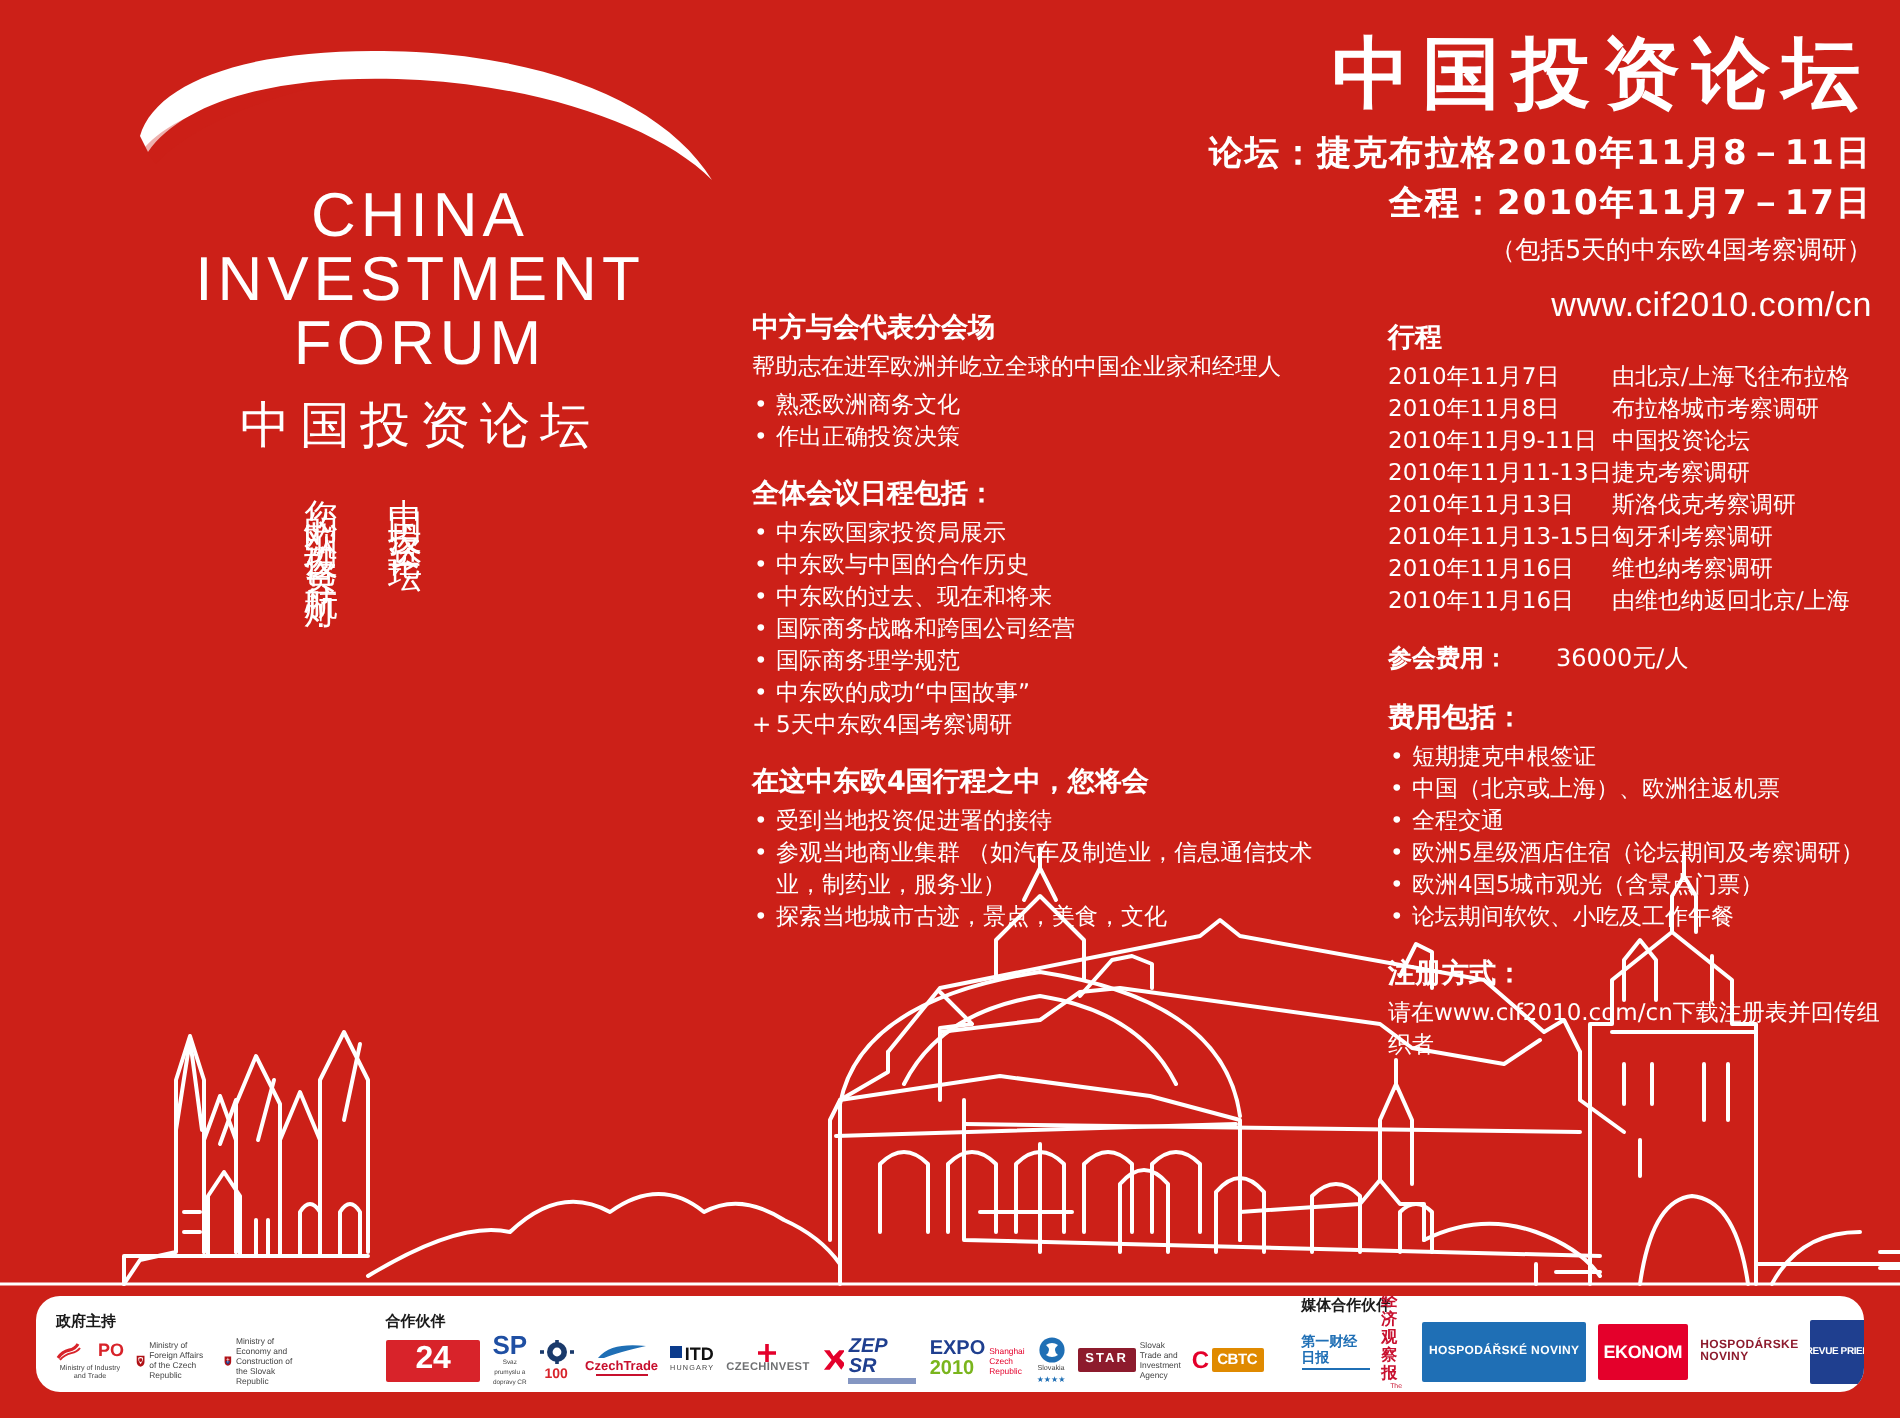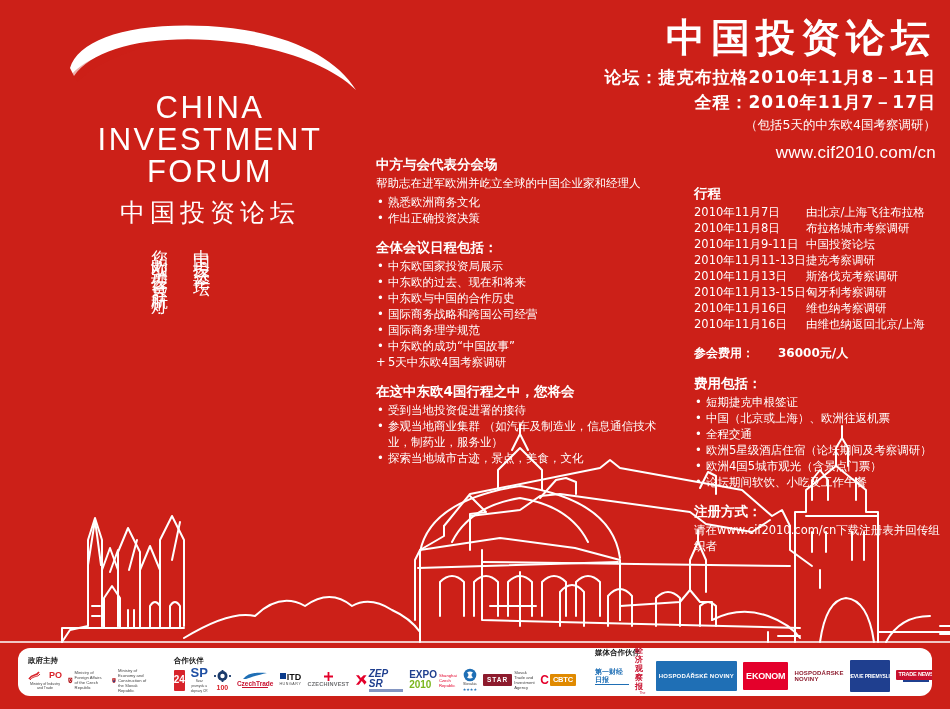--- a/index.html
+++ b/index.html
@@ -39,42 +39,42 @@
     font-size:17px;line-height:25px;letter-spacing:1px;font-weight:700;margin-top:3px;}
   .hr-l2{font-family:"DejaVu Sans","Liberation Sans",sans-serif;
     font-size:17px;line-height:25px;letter-spacing:1px;font-weight:700;}
   .hr-l3{font-family:"DejaVu Sans","Liberation Sans",sans-serif;
     font-size:12.5px;line-height:20px;}
   .hr-url{font-family:"Liberation Sans","DejaVu Sans",sans-serif;
     font-size:17px;line-height:28px;margin-top:4px;letter-spacing:.3px;}
 
   
   .col-mid{position:absolute;left:376px;top:155px;width:300px;}
-  .col-right{position:absolute;left:694px;top:184px;width:252px;}
+  .col-right{position:absolute;left:694px;top:160px;width:252px;}
 
   .sec-h{font-family:"DejaVu Sans","Liberation Sans",sans-serif;
     font-size:13.5px;font-weight:700;line-height:19px;margin:0 0 1px 0;}
   .sec-sub{font-family:"DejaVu Sans","Liberation Sans",sans-serif;
     font-size:11.5px;line-height:16px;margin:0 0 3px 0;}
   ul.bl{list-style:none;margin:0 0 0 0;padding:0;}
   ul.bl li{font-family:"DejaVu Sans","Liberation Sans",sans-serif;
     font-size:11.5px;line-height:16px;padding-left:12px;position:relative;}
   ul.bl li:before{content:"\2022";position:absolute;left:1px;top:0;}
   ul.bl li.plus:before{content:"+";left:0px;}
   .gap{height:12px;}
 
   
   table.itin{border-collapse:collapse;width:252px;}
   table.itin td{font-family:"DejaVu Sans","Liberation Sans",sans-serif;
     font-size:11.5px;line-height:16px;padding:0;vertical-align:top;color:#fff;}
   table.itin td.d{width:112px;white-space:nowrap;}
   .fee-row{display:flex;font-family:"DejaVu Sans","Liberation Sans",sans-serif;
     font-size:12px;line-height:18px;font-weight:700;}
   .fee-row .k{width:84px;}
-  .fee-row .v{font-weight:700;}
+  .fee-row .v{font-weight:400;}
 
   
   .sponsor-card{position:absolute;left:18px;top:648px;width:914px;height:48px;
     background:#ffffff;border-radius:12px;box-sizing:border-box;padding:5px 10px 4px 10px;
     color:#111;overflow:hidden;}
   .sp-row{display:flex;align-items:flex-end;height:100%;gap:5px;}
   .sp-group{display:flex;flex-direction:column;justify-content:flex-end;height:100%;}
   .sp-label{font-family:"DejaVu Sans","Liberation Sans",sans-serif;
     font-size:7.5px;font-weight:700;color:#1a1a1a;margin-bottom:2px;white-space:nowrap;}
   .sp-logos{display:flex;align-items:center;gap:6px;}
@@ -202,22 +202,22 @@
     <ul class="bl">
       <li>熟悉欧洲商务文化</li>
       <li>作出正确投资决策</li>
     </ul>
 
     <div class="gap"></div>
 
     <div class="sec-h">全体会议日程包括：</div>
     <ul class="bl">
       <li>中东欧国家投资局展示</li>
+      <li>中东欧与中国的合作历史</li>
       <li>中东欧的过去、现在和将来</li>
-      <li>中东欧与中国的合作历史</li>
       <li>国际商务战略和跨国公司经营</li>
       <li>国际商务理学规范</li>
       <li>中东欧的成功“中国故事”</li>
       <li class="plus">5天中东欧4国考察调研</li>
     </ul>
 
     <div class="gap"></div>
 
     <div class="sec-h">在这中东欧4国行程之中，您将会</div>
     <ul class="bl">
@@ -323,25 +323,25 @@
               <path d="M1 1 H12 V10 Q12 15 6.5 16.5 Q1 15 1 10 Z" fill="#b01116"></path>
               <path d="M3 9 Q6.5 7 10 9 Q10 13 6.5 14.5 Q3 13 3 9 Z" fill="#1f3f8f"></path>
               <path d="M6 3 H7 V5 H9 V6 H7 V11 H6 V6 H4 V5 H6 Z" fill="#fff"></path>
             </svg>
             <div class="tiny" style="max-width:36px;text-align:left;">Ministry of Economy and Construction of the Slovak Republic</div>
           </div>
 
         </div>
       </div>
 
-      <div class="sp-group" style="margin-left:17px;">
+      <div class="sp-group" style="margin-left:36px;">
         <div class="sp-label">合作伙伴</div>
         <div class="sp-logos">
 
-          <div class="lg chip box" style="background:#d8232a;height:17px;font-size:10px;padding:2px 0;">24</div>
+          <div class="lg chip box" style="background:#d8232a;height:17px;font-size:16px;padding:2px 15px;">24</div>
 
           <div class="lg" style="flex-direction:column;">
             <span style="font-size:13px;font-weight:700;color:#1f4fa3;line-height:13px;">SP</span>
             <span class="tiny" style="font-size:3.2px;">Svaz prumyslu a dopravy CR</span>
           </div>
 
           <div class="lg" style="flex-direction:column;gap:0;">
             <svg width="17" height="14" viewBox="0 0 17 14">
               <circle cx="8.5" cy="6" r="5" fill="#1a3a6b"></circle>
               <circle cx="8.5" cy="6" r="2.2" fill="#fff"></circle>

